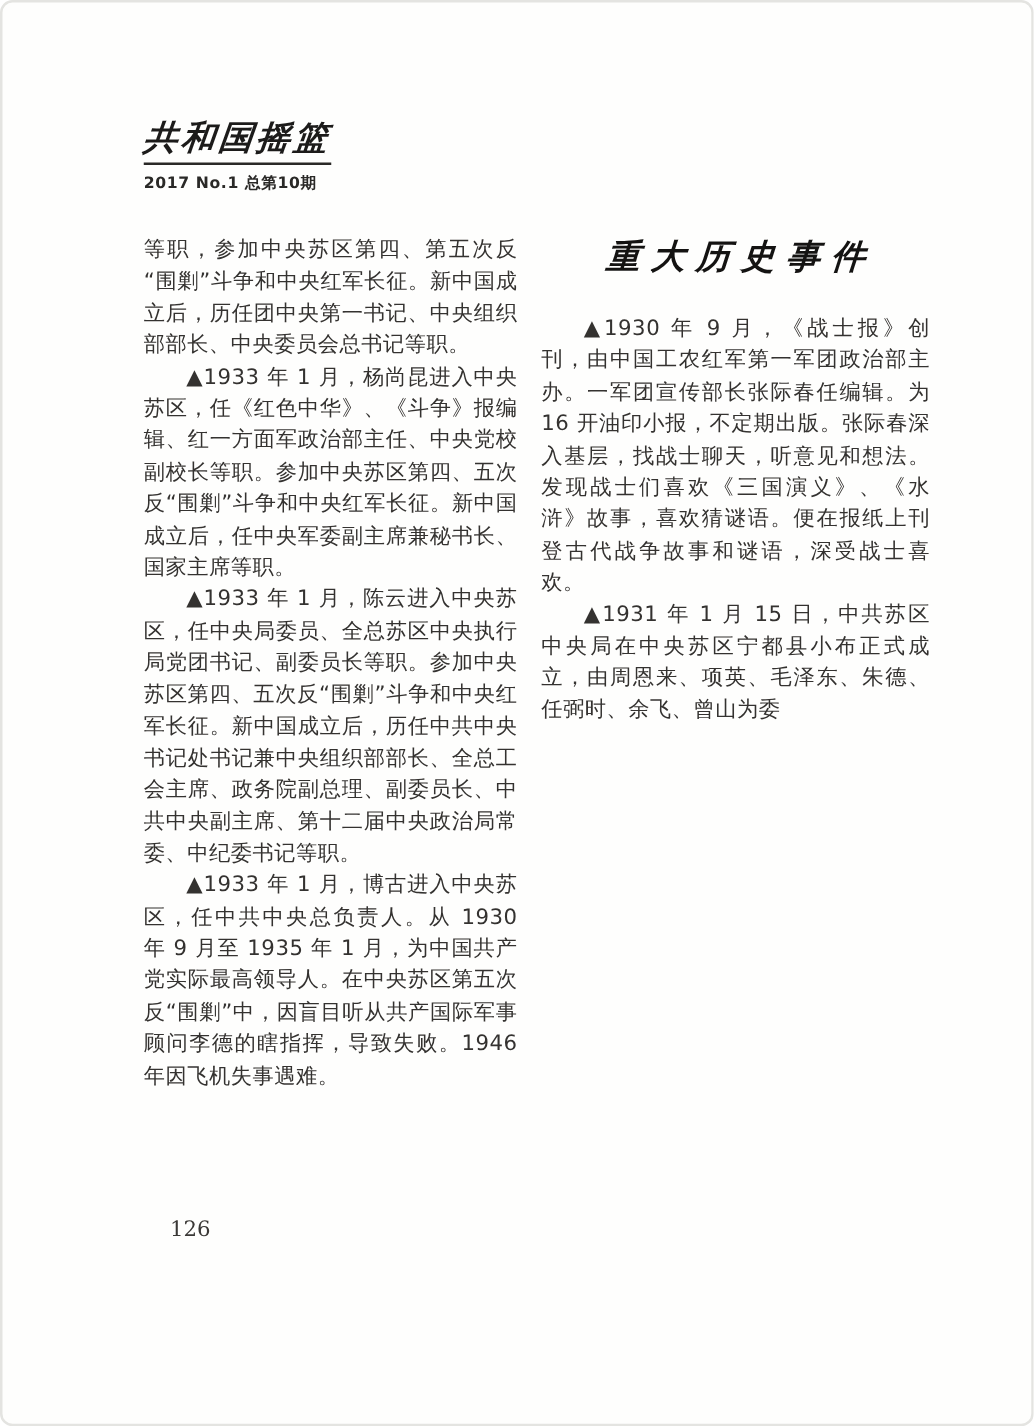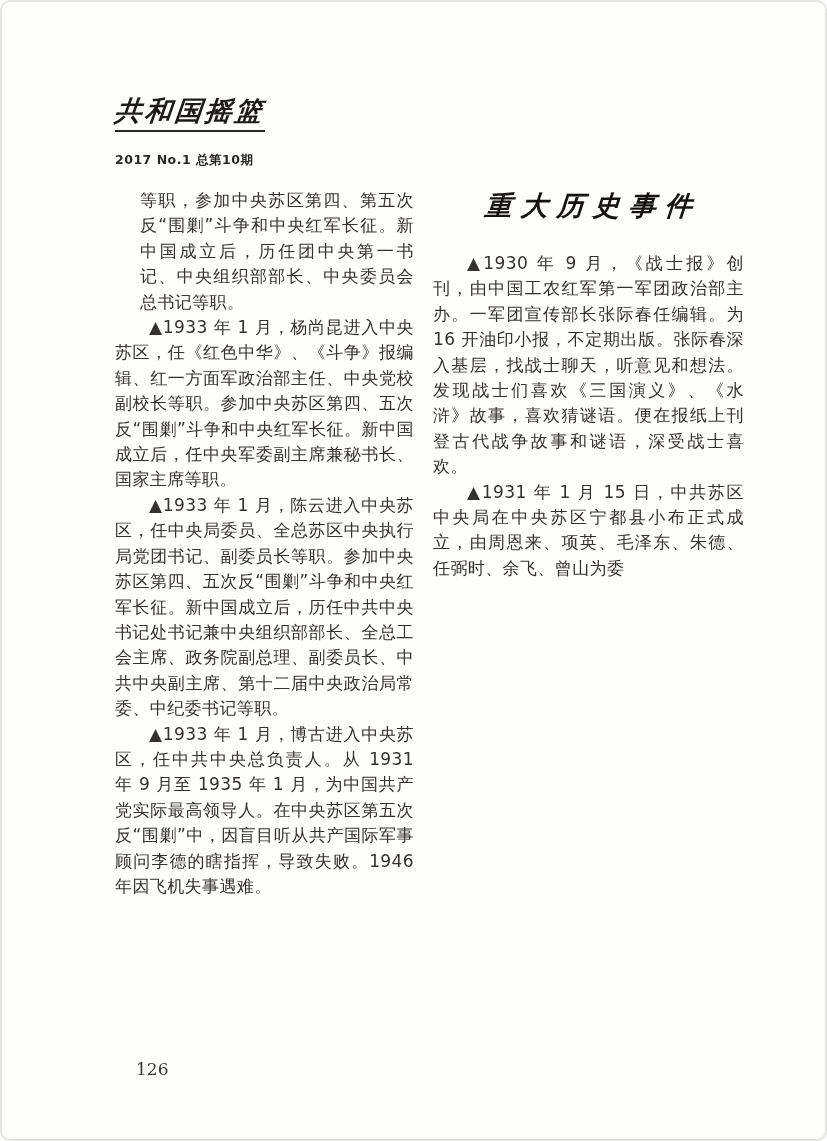--- a/index.html
+++ b/index.html
@@ -41,78 +41,78 @@
     width: 150px;
     height: 2px;
     background: #2a2927;
     margin-top: 2px;
   }
   .issue-line {
     font-size: 12.5px;
     font-weight: bold;
     letter-spacing: 0.5px;
     color: #2a2927;
-    margin-top: 20px;
+    margin-top: 6px;
     white-space: nowrap;
   }
   
   .col {
     position: absolute;
     top: 186px;
     text-align: justify;
     text-justify: inter-character;
     font-size: 17px;
     line-height: 25.4px;
     letter-spacing: 0.4px;
     color: #343230;
   }
   .col-left  { left: 113px; width: 299px; }
   .col-right { left: 431px; width: 311px; }
   .para { margin: 0; text-indent: 2em; }
-  .para.no-indent { text-indent: 0; margin-left: 25px; }
+  .para.no-indent { text-indent: 0; }
   
   .section-title {
     font-family: "DejaVu Serif", "Liberation Serif", serif;
     font-style: italic;
     font-weight: bold;
     font-size: 27px;
     letter-spacing: 9px;
     text-align: center;
     text-indent: 9px; 
     color: #141312;
     margin: 0 0 27px 0;
     line-height: 36px;
     transform: skewX(-4deg);
   }
   
   .page-number {
     position: absolute;
     left: 134px;
-    top: 1057px;
+    top: 972px;
     font-size: 17px;
     color: #3a3836;
     font-family: "DejaVu Serif", "Liberation Serif", serif;
   }
 </style>
 </head>
 <body>
 
 <div class="page">
 
   <header class="masthead">
     <div class="logo-calligraphy">共和国摇篮</div>
     <div class="logo-rule"></div>
     <div class="issue-line">2017 No.1 总第10期</div>
   </header>
 
   <section class="col col-left">
     <p class="para no-indent">等职，参加中央苏区第四、第五次反“围剿”斗争和中央红军长征。新中国成立后，历任团中央第一书记、中央组织部部长、中央委员会总书记等职。</p>
     <p class="para">▲1933 年 1 月，杨尚昆进入中央苏区，任《红色中华》、《斗争》报编辑、红一方面军政治部主任、中央党校副校长等职。参加中央苏区第四、五次反“围剿”斗争和中央红军长征。新中国成立后，任中央军委副主席兼秘书长、国家主席等职。</p>
     <p class="para">▲1933 年 1 月，陈云进入中央苏区，任中央局委员、全总苏区中央执行局党团书记、副委员长等职。参加中央苏区第四、五次反“围剿”斗争和中央红军长征。新中国成立后，历任中共中央书记处书记兼中央组织部部长、全总工会主席、政务院副总理、副委员长、中共中央副主席、第十二届中央政治局常委、中纪委书记等职。</p>
-    <p class="para">▲1933 年 1 月，博古进入中央苏区，任中共中央总负责人。从 1931 年 9 月至 1935 年 1 月，为中国共产党实际最高领导人。在中央苏区第五次反“围剿”中，因盲目听从共产国际军事顾问李德的瞎指挥，导致失败。1946 年因飞机失事遇难。</p>
+    <p class="para">▲1933 年 1 月，博古进入中央苏区，任中共中央总负责人。从 1930 年 9 月至 1935 年 1 月，为中国共产党实际最高领导人。在中央苏区第五次反“围剿”中，因盲目听从共产国际军事顾问李德的瞎指挥，导致失败。1946 年因飞机失事遇难。</p>
   </section>
 
   <section class="col col-right">
     <h1 class="section-title">重大历史事件</h1>
     <p class="para">▲1930 年 9 月，《战士报》创刊，由中国工农红军第一军团政治部主办。一军团宣传部长张际春任编辑。为 16 开油印小报，不定期出版。张际春深入基层，找战士聊天，听意见和想法。发现战士们喜欢《三国演义》、《水浒》故事，喜欢猜谜语。便在报纸上刊登古代战争故事和谜语，深受战士喜欢。</p>
     <p class="para">▲1931 年 1 月 15 日，中共苏区中央局在中央苏区宁都县小布正式成立，由周恩来、项英、毛泽东、朱德、任弼时、余飞、曾山为委</p>
   </section>
 
   <span class="page-number">126</span>
 

